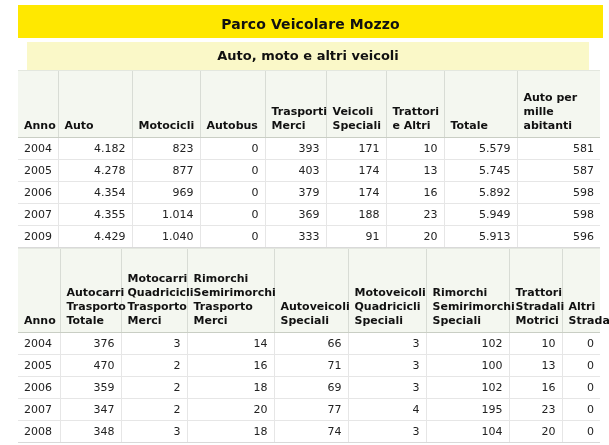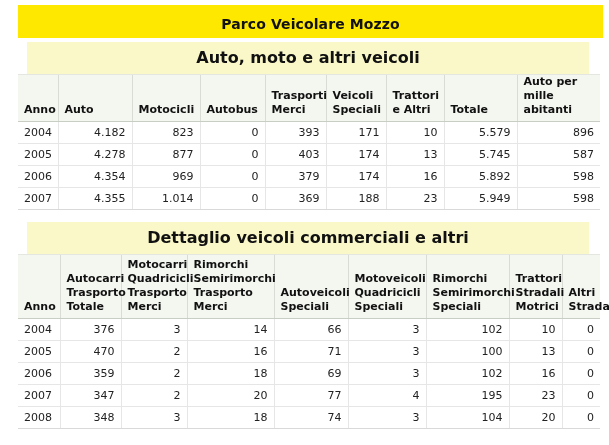--- a/index.html
+++ b/index.html
@@ -29,21 +29,21 @@
     text-align: center;
     padding: 11px 0 6px 0;
     margin: 5px 6px 0 18px;
     letter-spacing: 0.1px;
   }
   
   .section-title {
     background: #FAF8C8;
     color: #111111;
     font-weight: bold;
-    font-size: 16px;
+    font-size: 13px;
     text-align: center;
     padding: 6px 0 7px 0;
     margin: 4px 20px 0 27px;
   }
   .section-title.second {
     margin-top: 12px;
   }
   
   table.data {
     border-collapse: collapse;
@@ -52,21 +52,21 @@
     margin: 0 0 0 18px;
     background: #ffffff;
   }
   table.data th {
     background: #F4F7F0;
     font-weight: bold;
     font-size: 11px;
     color: #111111;
     text-align: left;
     vertical-align: bottom;
-    padding: 0 6px 5px 6px;
+    padding: 20px 6px 5px 6px;
     border-left: 1px solid #d8dcd5;
     border-bottom: 1px solid #c9cec4;
     border-top: 1px solid #e3e7df;
     line-height: 1.25;
   }
   table.data th:first-child {
     border-left: none;
   }
   table.data td {
     font-size: 11px;
@@ -146,21 +146,21 @@
     <tbody>
       <tr>
         <td>2004</td>
         <td>4.182</td>
         <td>823</td>
         <td>0</td>
         <td>393</td>
         <td>171</td>
         <td>10</td>
         <td>5.579</td>
-        <td>896</td>
+        <td>581</td>
       </tr>
       <tr>
         <td>2005</td>
         <td>4.278</td>
         <td>877</td>
         <td>0</td>
         <td>403</td>
         <td>174</td>
         <td>13</td>
         <td>5.745</td>
@@ -181,24 +181,34 @@
         <td>2007</td>
         <td>4.355</td>
         <td>1.014</td>
         <td>0</td>
         <td>369</td>
         <td>188</td>
         <td>23</td>
         <td>5.949</td>
         <td>598</td>
       </tr>
+      <tr>
+        <td>2009</td>
+        <td>4.429</td>
+        <td>1.040</td>
+        <td>0</td>
+        <td>333</td>
+        <td>91</td>
+        <td>20</td>
+        <td>5.913</td>
+        <td>596</td>
+      </tr>
     </tbody>
   </table>
 
-  <div class="section-title second">Dettaglio veicoli commerciali e altri</div>
 
   <table class="data t2">
     <colgroup>
       <col class="d0">
         <col class="d1">
         <col class="d2">
         <col class="d3">
         <col class="d4">
       <col class="d5">
         <col class="d6">

